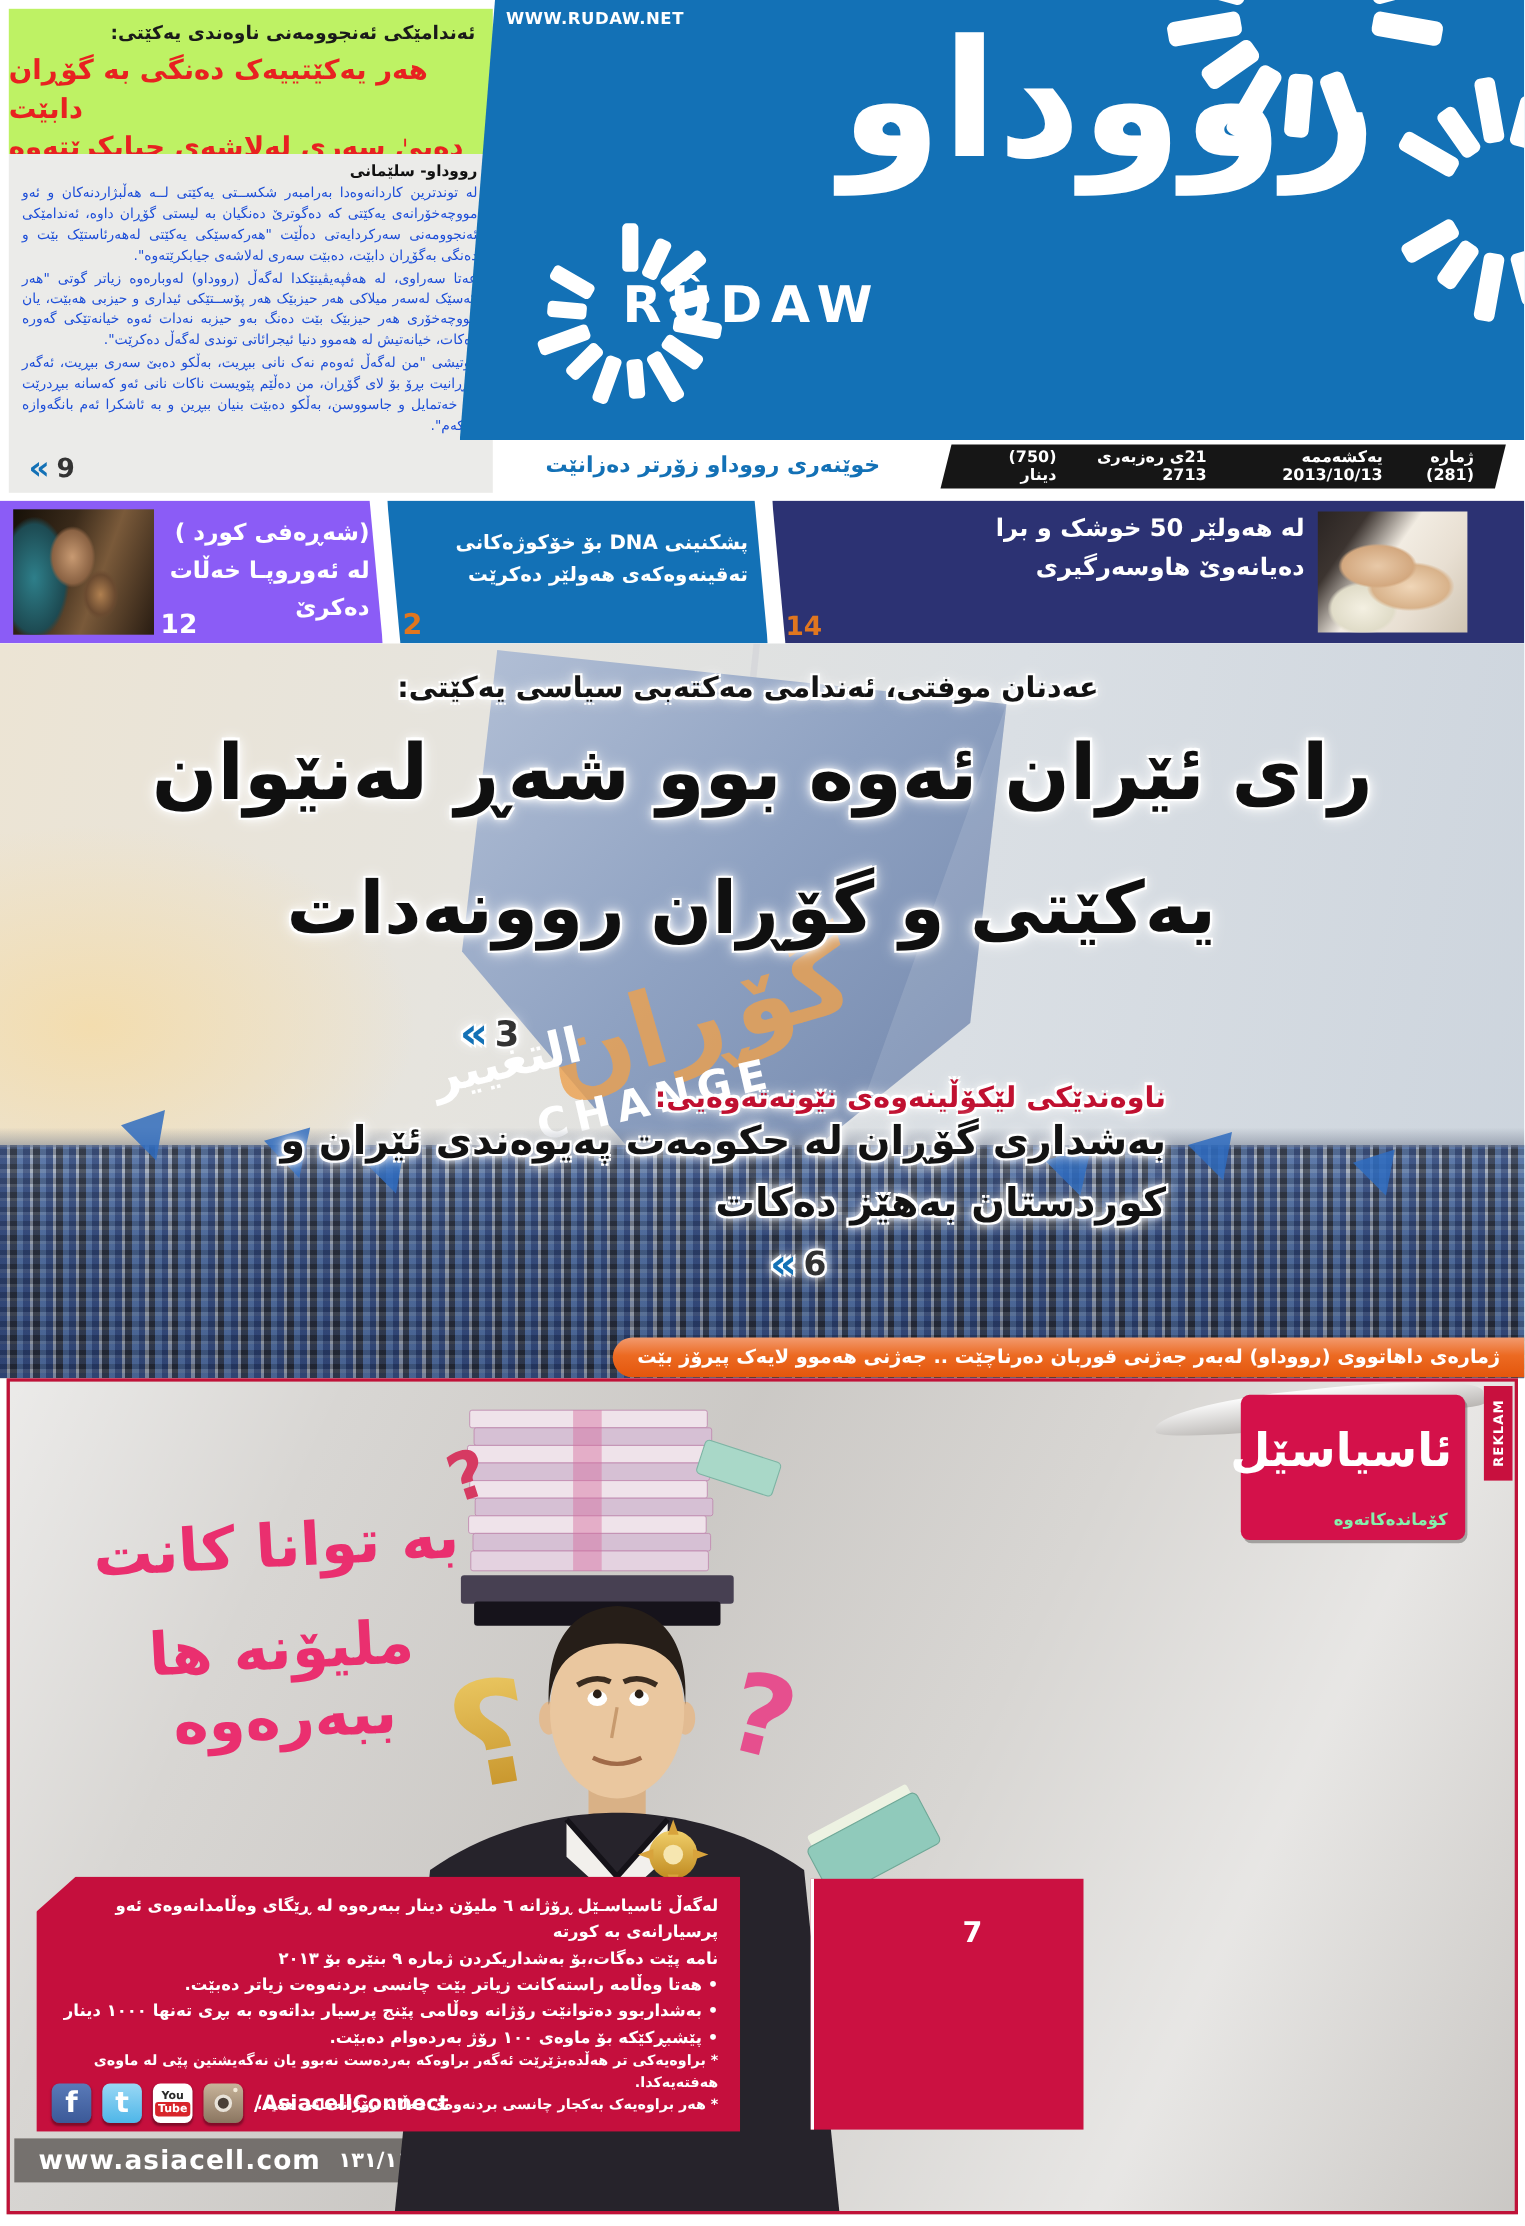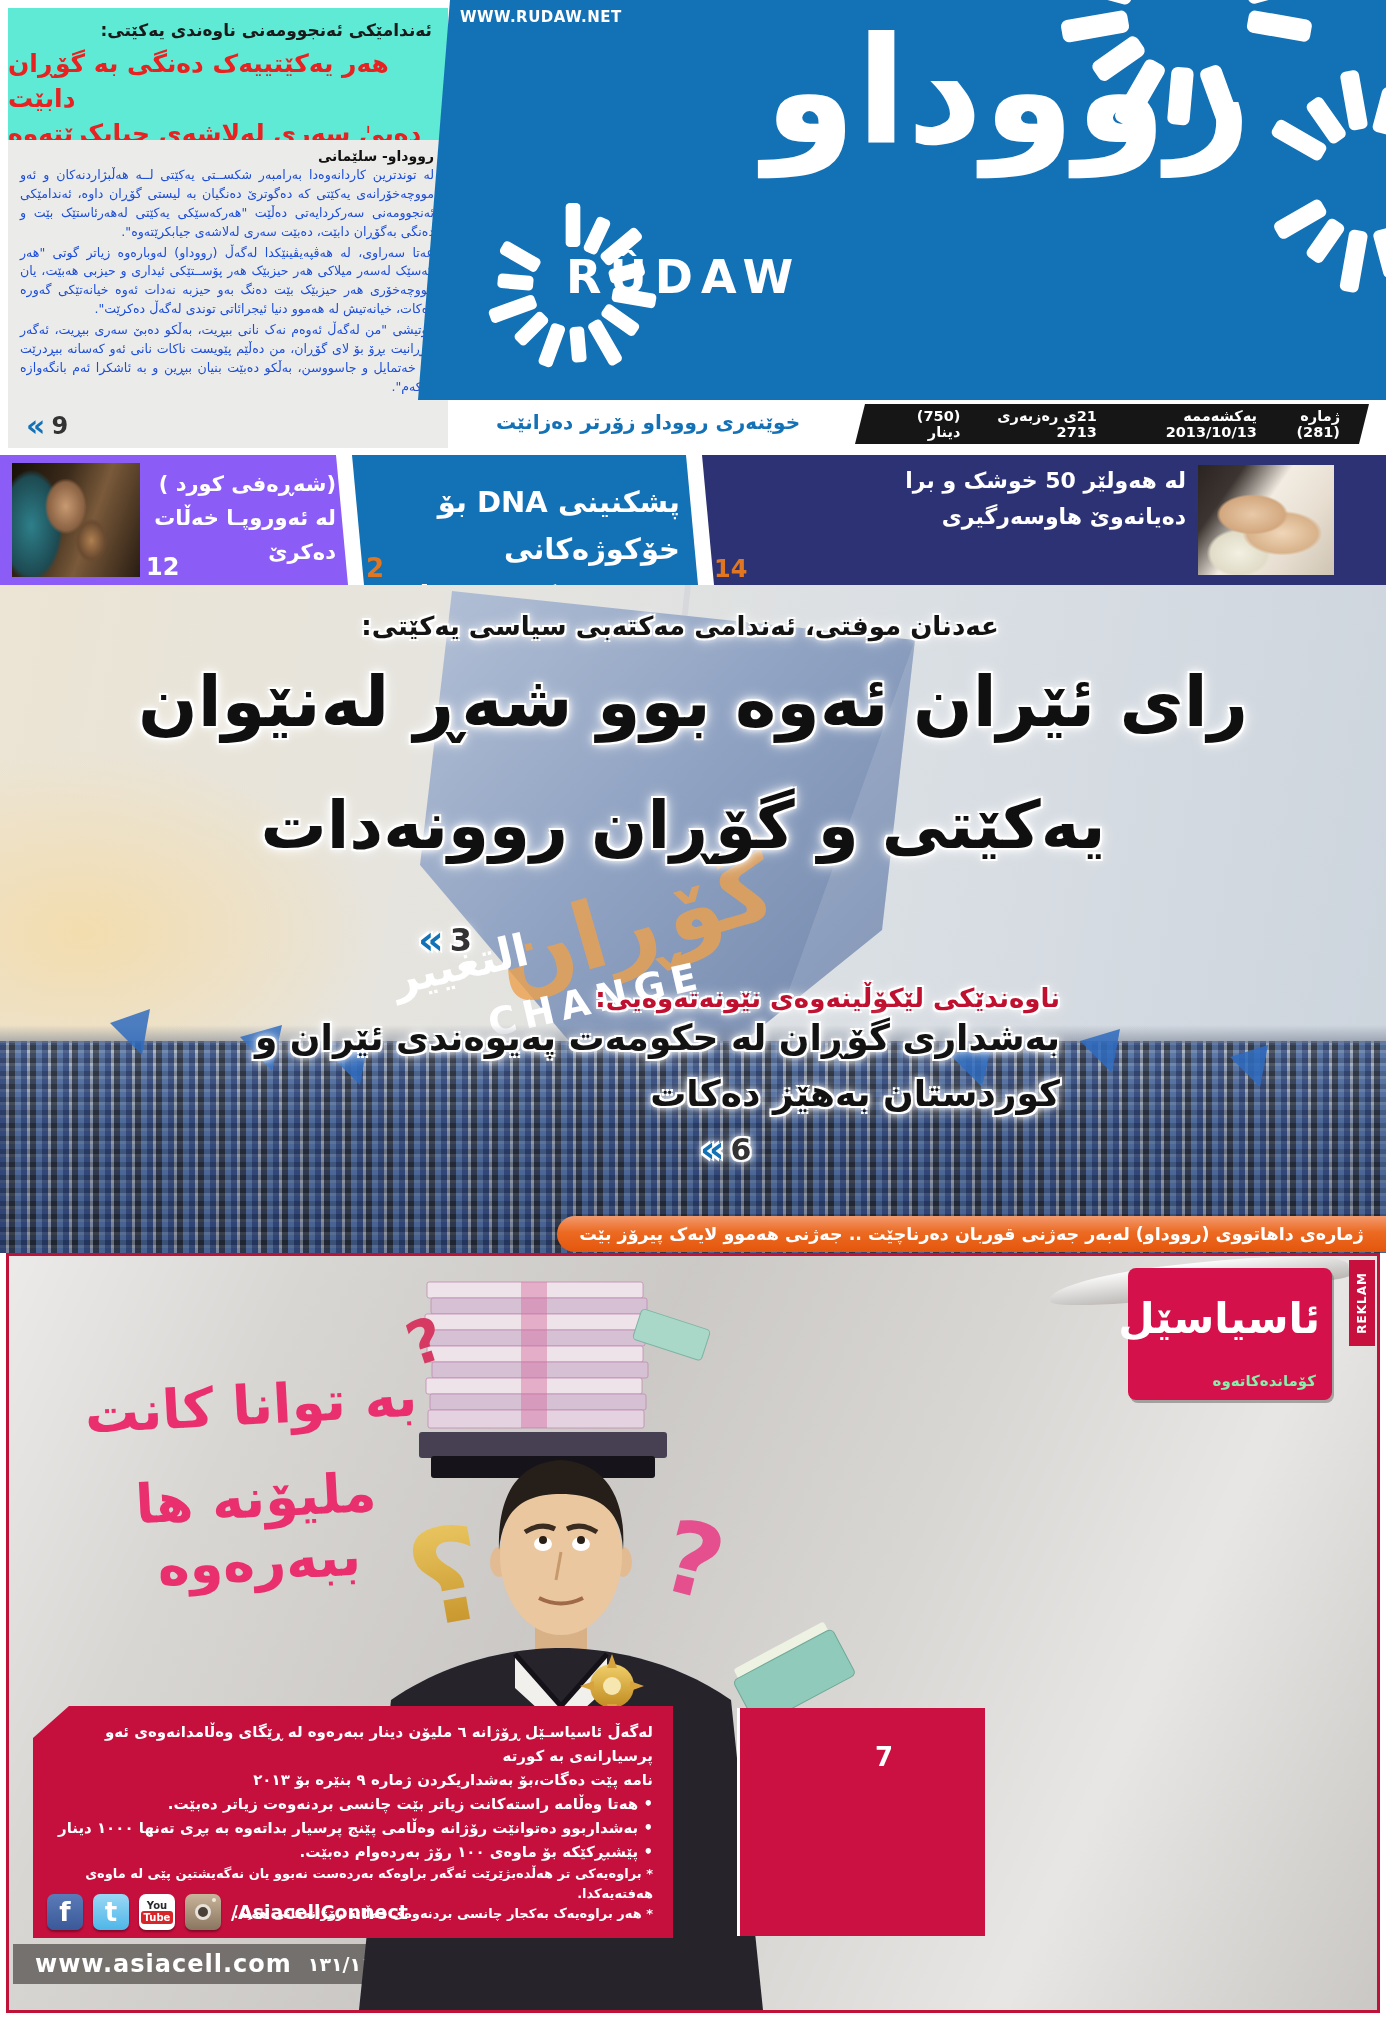--- a/index.html
+++ b/index.html
@@ -1,21 +1,21 @@
 <!DOCTYPE html>
 <html lang="ku" dir="ltr"><head>
 <meta charset="utf-8">
 <style>
   html,body{margin:0;padding:0;background:#fff;}
   *{box-sizing:border-box;font-family:"DejaVu Sans",sans-serif;}
   #page{position:relative;width:1386px;height:2024px;background:#fff;overflow:hidden;}
   .abs{position:absolute;}
   .rtl{direction:rtl;}
   
-  .lead-head{left:8px;top:8px;width:440px;height:132px;background:#5eead4;}
+  .lead-head{left:8px;top:8px;width:440px;height:132px;background:#bef264;}
   .lead-kicker{padding:12px 16px 0 0;text-align:right;font-size:17px;font-weight:bold;color:#1a1a1a;}
   .lead-headline{margin-top:6px;text-align:left;font-size:25px;line-height:1.4;font-weight:800;color:#e82121;}
   .lead-body{left:8px;top:140px;width:440px;height:308px;background:#ebebe9;padding:8px 14px 6px 12px;}
   .lead-byline{text-align:right;font-weight:bold;font-size:14px;color:#111;margin-bottom:2px;}
   .lead-par{text-align:justify;font-size:12.6px;line-height:1.5;color:#1d4ed8;margin:0 0 2px 0;}
   .pageref{display:flex;align-items:center;gap:6px;}
   .pageref .arr{color:#1371b6;font-weight:bold;}
   .pageref .num{color:#333;font-weight:bold;}
   .lead-ref{left:26px;top:408px;font-size:24px;}
   .lead-ref .arr{font-size:30px;}
@@ -185,21 +185,21 @@
     <div class="tz tz1">
       <div class="photo1"></div>
       <div class="tz-text rtl" style="left:150px;right:12px;top:12px;font-size:21px;">
         <div>(شەڕەفی کورد )</div>
         <div>لە ئەوروپـا خەڵات</div>
         <div>دەکرێ</div>
       </div>
       <div class="tz-num" style="left:146px;bottom:4px;font-size:24px;color:#fff;">12</div>
     </div>
     <div class="tz tz2">
-      <div class="tz-text rtl" style="left:26px;right:18px;top:24px;font-size:29px;">
+      <div class="tz-text rtl" style="left:26px;right:18px;top:24px;font-size:18px;">
         <div>پشکنینی DNA بۆ خۆکوژەکانی</div>
         <div>تەقینەوەکەی هەولێر دەکرێت</div>
       </div>
       <div class="tz-num" style="left:14px;bottom:2px;font-size:26px;color:#e0761f;">2</div>
     </div>
     <div class="tz tz3">
       <div class="photo3"></div>
       <div class="tz-text rtl" style="left:60px;right:200px;top:8px;font-size:22px;">
         <div>لە هەولێر 50 خوشک و برا</div>
         <div>دەیانەوێ هاوسەرگیری</div>

